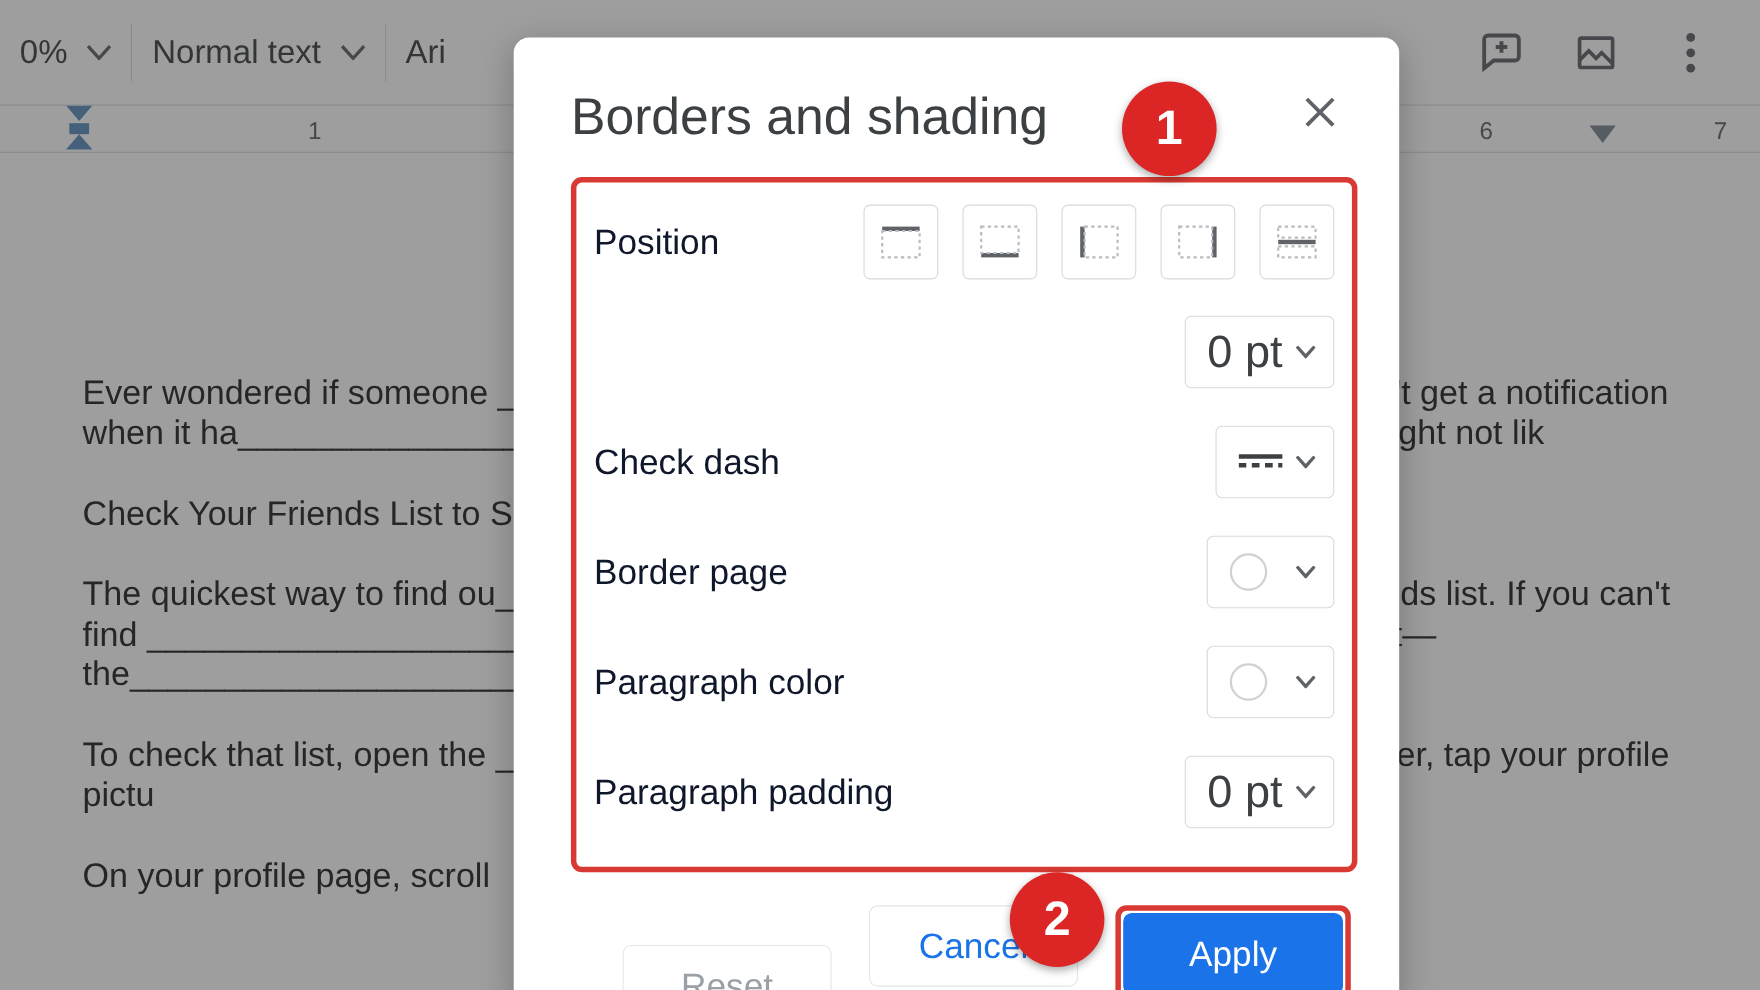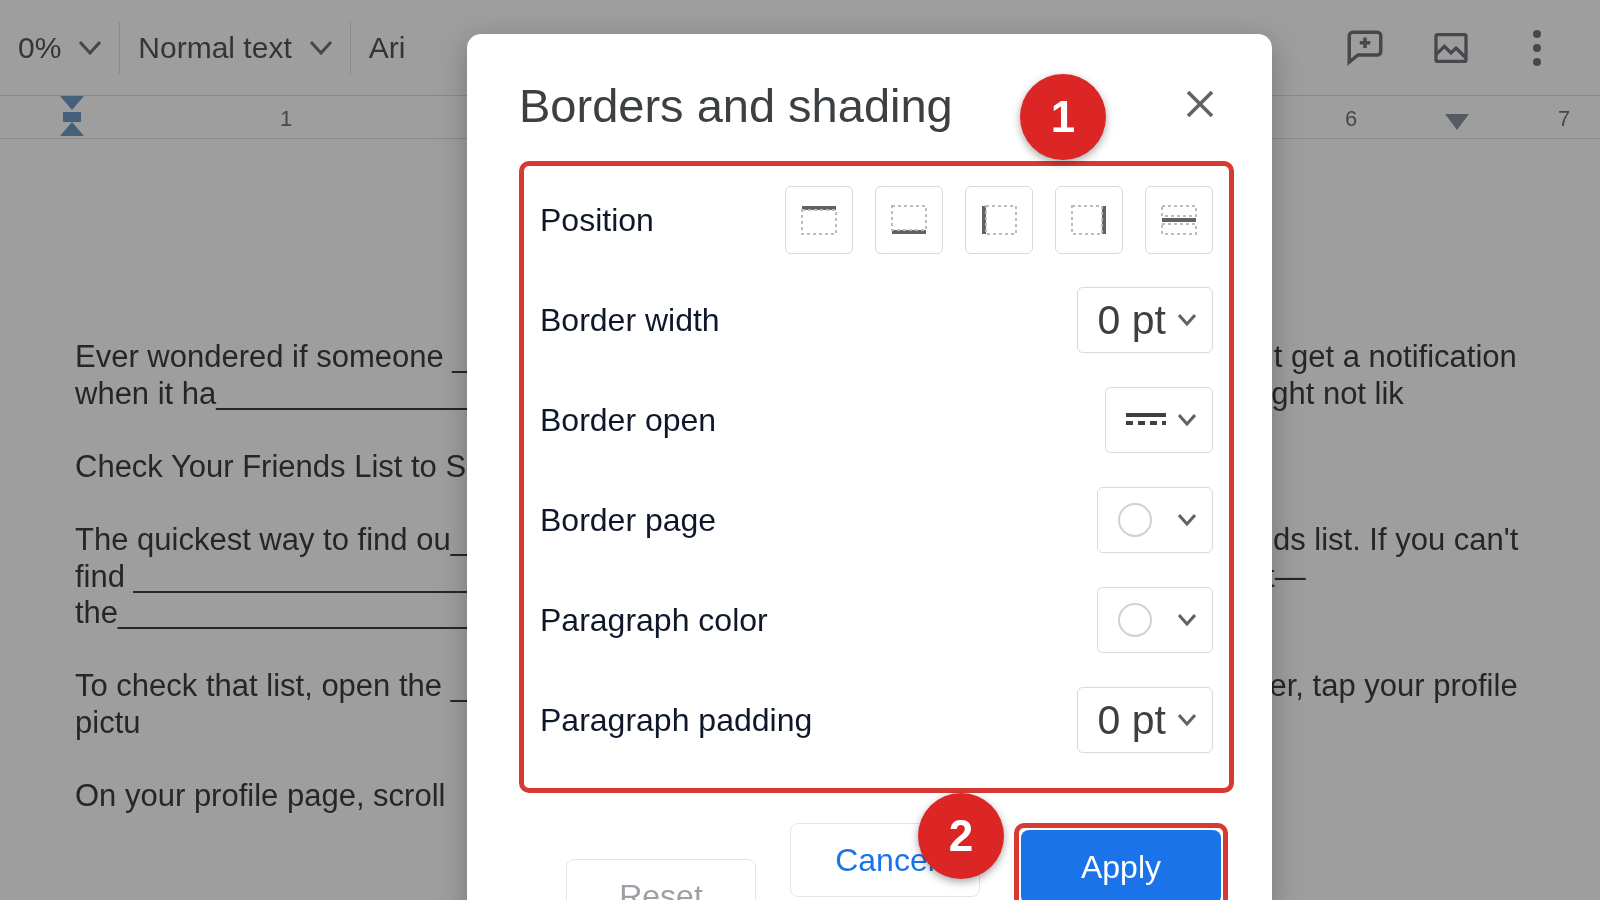--- a/index.html
+++ b/index.html
@@ -47,21 +47,21 @@
   
   .dim { position:absolute; inset:0; background:rgba(40,40,40,0.45); }
 
   
   .dialog {
     position:absolute; left:467px; top:34px; width:805px; height:884px;
     background:#fff; border-radius:14px; box-shadow:0 8px 30px rgba(0,0,0,0.25);
     padding:44px 38px 0 52px;
     display:flex; flex-direction:column;
   }
-  .dialog-header { display:flex; align-items:center; }
+  .dialog-header { display:flex; }
   .dialog-title { font-size:47px; color:#3c4043; font-weight:400; letter-spacing:0; }
   .dialog-close { margin-left:auto; color:#5f6368; cursor:pointer; padding:8px 18px 8px 8px; }
 
   .options-frame {
     margin-top:28px; border:5px solid #d83a33; border-radius:10px;
     padding:18px 16px 32px 16px;
     position:relative;
   }
   .opt-row { display:flex; align-items:center; min-height:72px; margin-bottom:28px; }
   .opt-row:last-child { margin-bottom:0; }
@@ -236,33 +236,32 @@
           <svg width="40" height="34" viewBox="0 0 40 34">
               <rect x="3" y="15" width="34" height="4" fill="#5f6368"></rect>
               <rect x="3" y="3" width="34" height="10" fill="none" stroke="#b9bcc0" stroke-width="2" stroke-dasharray="3 3"></rect>
               <rect x="3" y="21" width="34" height="10" fill="none" stroke="#b9bcc0" stroke-width="2" stroke-dasharray="3 3"></rect>
             </svg>
         </div>
       </div>
     </div>
 
     <div class="opt-row">
-      <div class="opt-label">Border width</div>
       <div class="dd">
         <span class="val">0 pt</span>
         <span class="caret">
           <svg width="18" height="12" viewBox="0 0 18 12">
               <path d="M1 1l8 9 8-9" fill="none" stroke="#5f6368" stroke-width="3"></path>
             </svg>
         </span>
       </div>
     </div>
 
     <div class="opt-row">
-      <div class="opt-label">Border open</div>
+      <div class="opt-label">Check dash</div>
       <div class="dd">
         <span>
           <svg width="40" height="18" viewBox="0 0 40 18">
             <line x1="0" y1="6" x2="40" y2="6" stroke="#3c4043" stroke-width="4"></line>
             <line x1="0" y1="14" x2="40" y2="14" stroke="#3c4043" stroke-width="4" stroke-dasharray="7 5"></line>
           </svg>
         </span>
         <span class="caret">
           <svg width="18" height="12" viewBox="0 0 18 12">
               <path d="M1 1l8 9 8-9" fill="none" stroke="#5f6368" stroke-width="3"></path>

